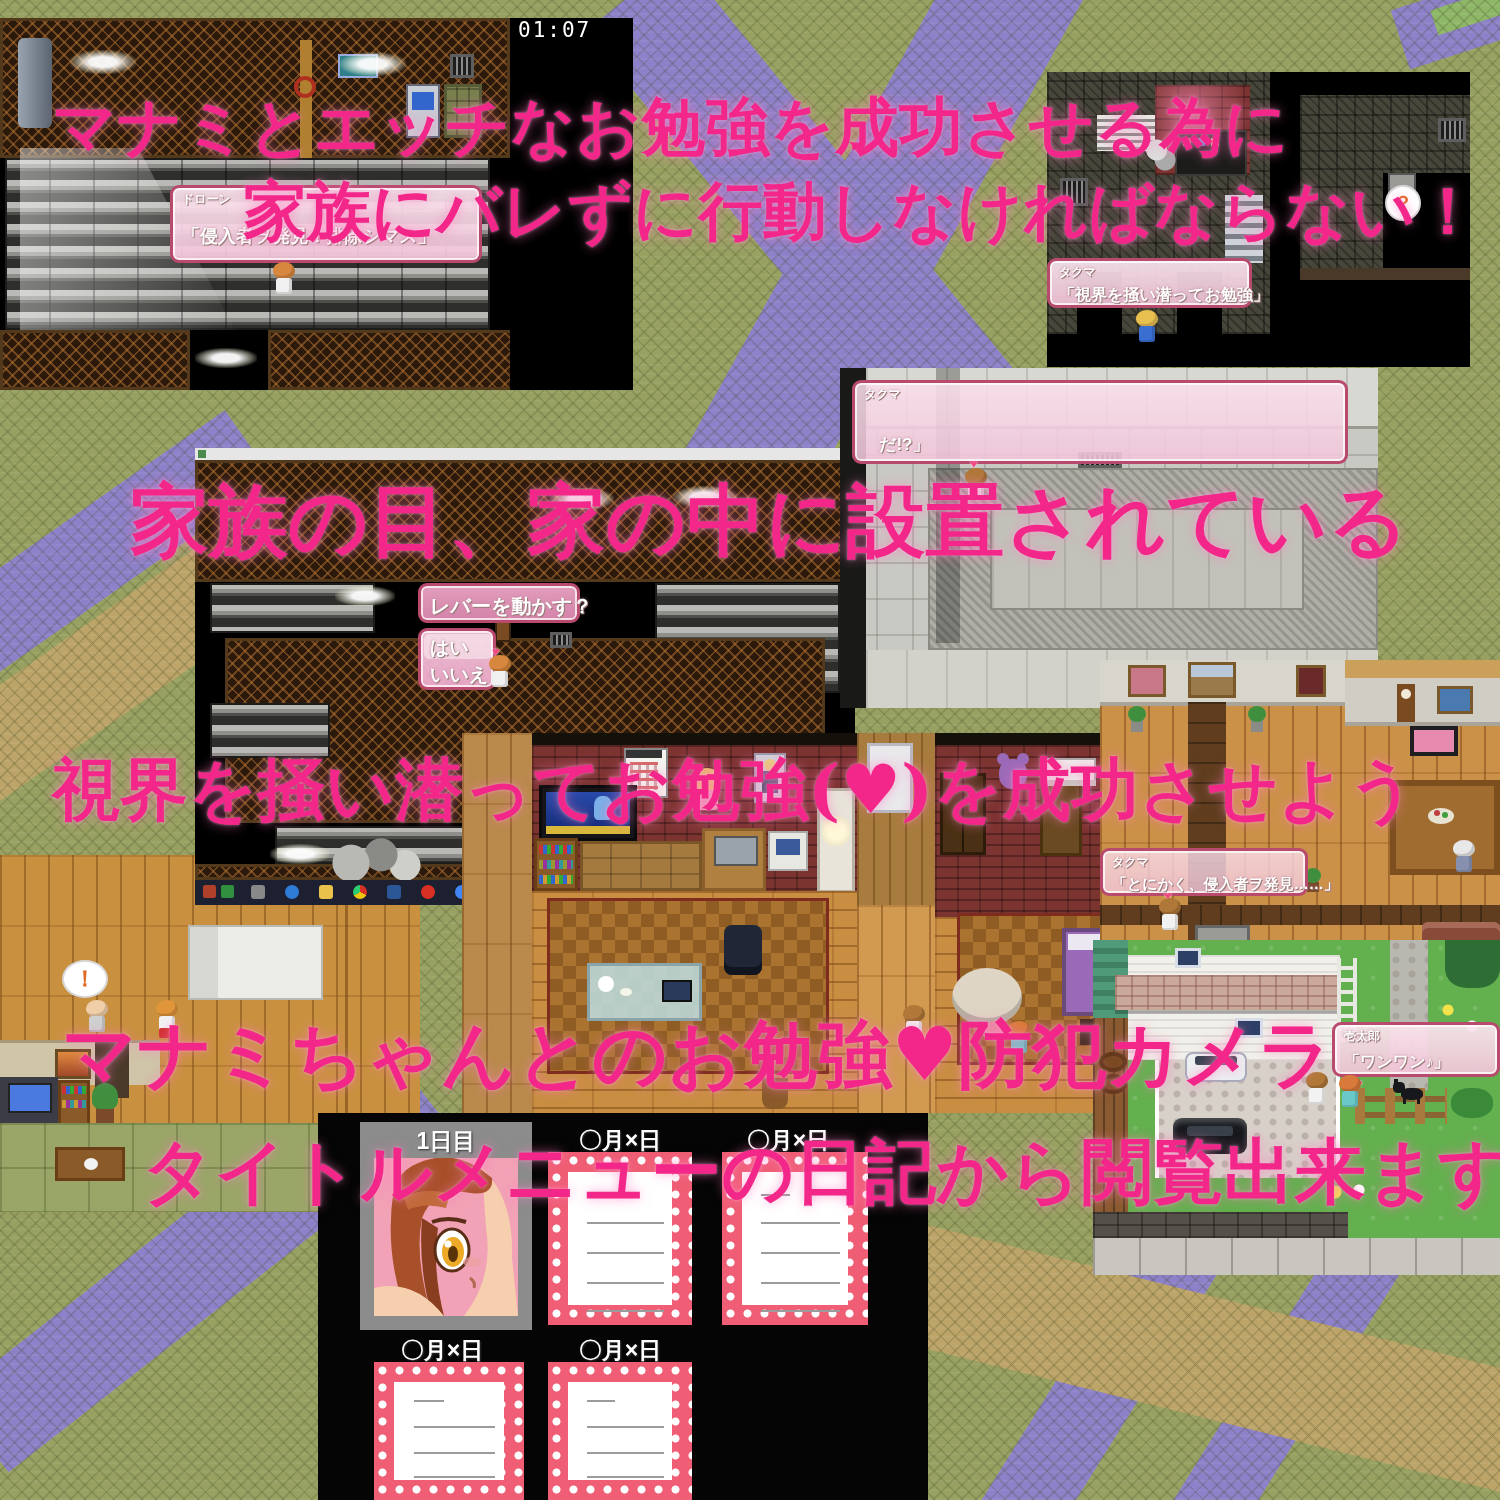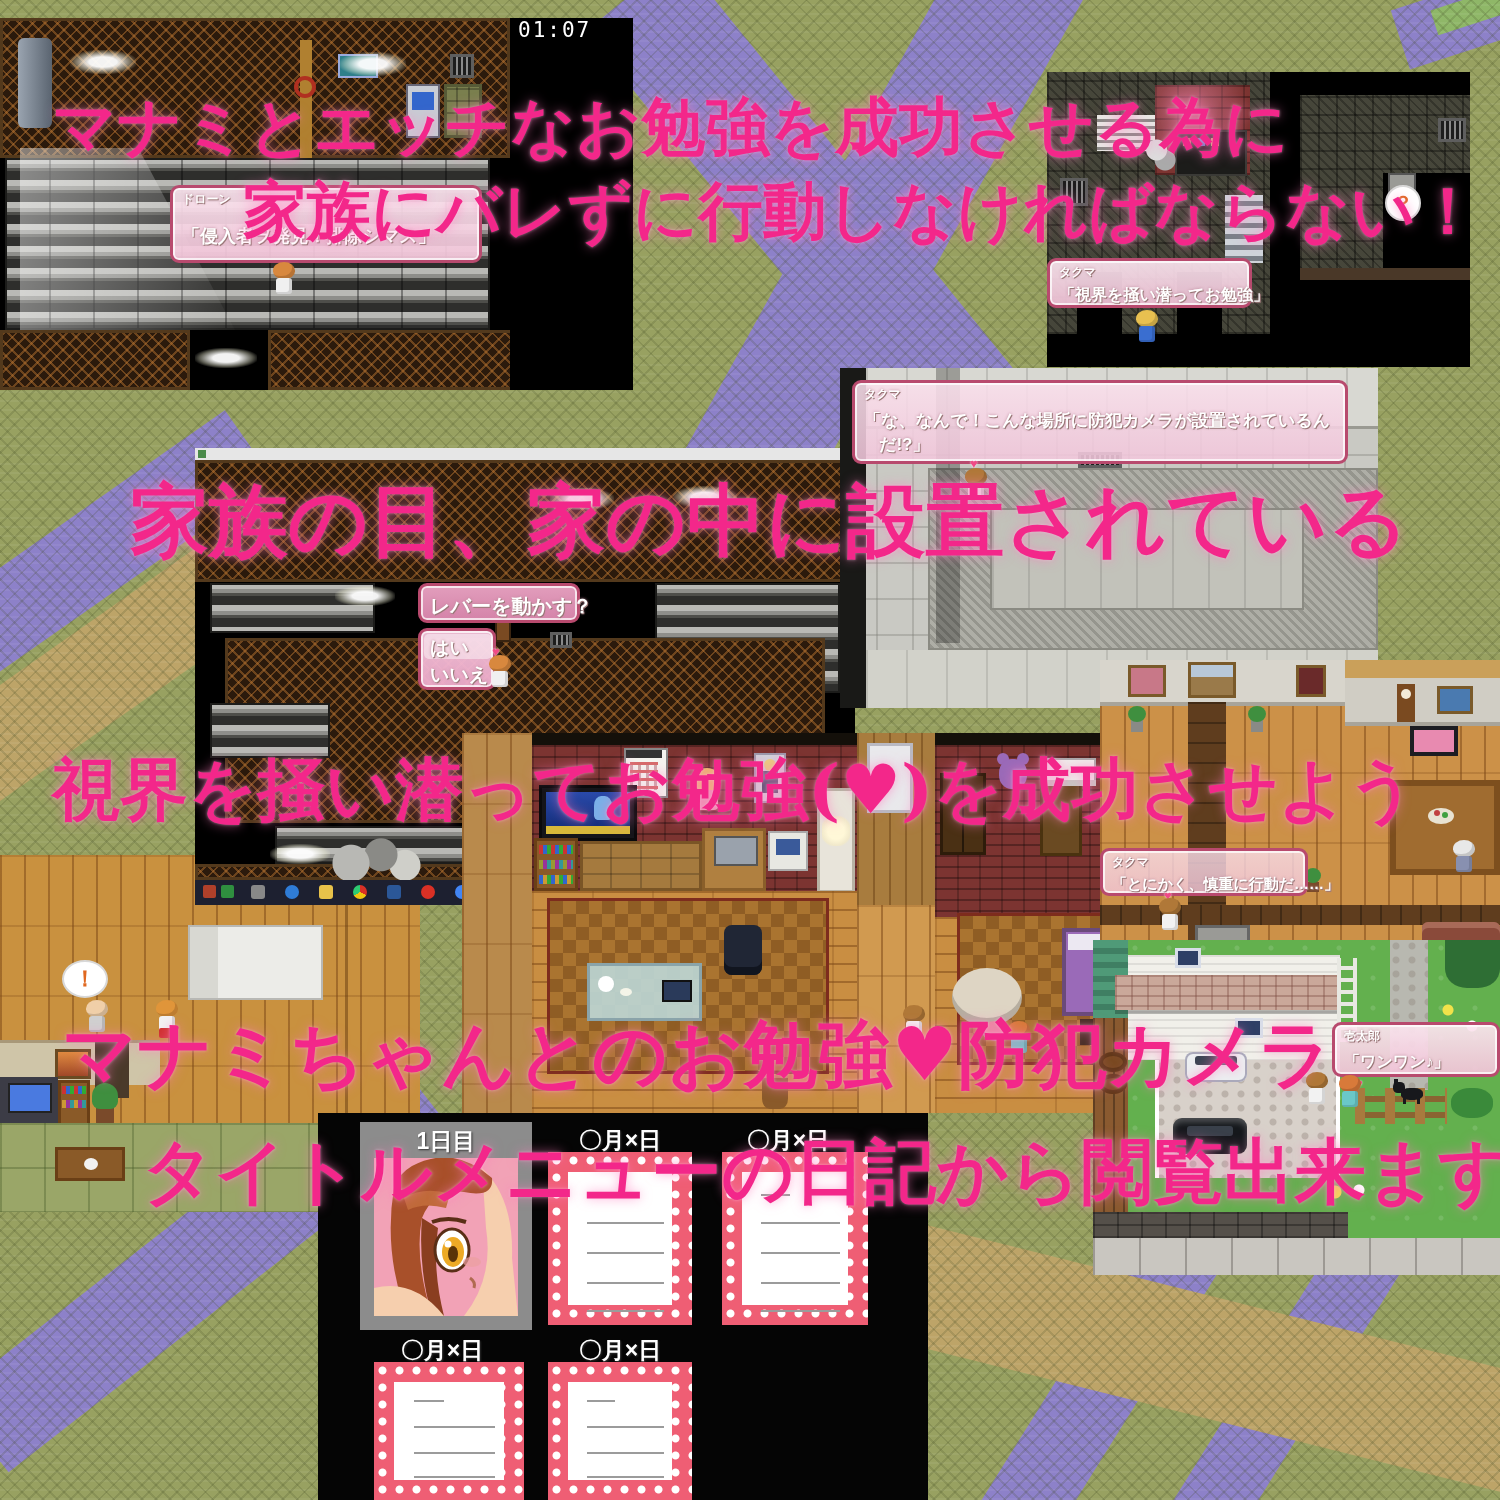--- a/index.html
+++ b/index.html
@@ -244,21 +244,20 @@
   <div class="screen rooftile" style="left:840px;top:368px;width:538px;height:340px;z-index:5;">
     <div class="abs" style="left:0;top:0;width:26px;height:340px;background:#191917;"></div>
     <div class="abs" style="left:26px;top:0;width:512px;height:58px;background:#d8d8d2;border-bottom:3px solid #9a9a92;background-image:repeating-linear-gradient(90deg,rgba(0,0,0,.12) 0 2px,transparent 2px 40px);"></div>
     <div class="hatch abs" style="left:88px;top:100px;width:450px;height:182px;"></div>
     <div class="abs" style="left:150px;top:140px;width:310px;height:98px;background:#c2c2ba;border:2px solid #8a8a82;background-image:repeating-linear-gradient(90deg,rgba(0,0,0,.1) 0 2px,transparent 2px 36px);"></div>
     <div class="grille abs" style="left:238px;top:84px;width:44px;height:16px;"></div>
     <div class="abs" style="left:96px;top:0;width:24px;height:275px;background:rgba(0,0,0,.28);"></div>
     <div class="abs" style="left:26px;top:282px;width:512px;height:58px;background:#d2d2ca;background-image:repeating-linear-gradient(90deg,rgba(0,0,0,.1) 0 2px,transparent 2px 40px);"></div>
     <div class="dlg" style="left:12px;top:12px;width:496px;height:84px;background:linear-gradient(rgba(250,224,236,.88),rgba(242,198,219,.88));">
       <div class="nm">タクマ</div>
-      <div class="tx" style="top:26px;font-size:17px;">「な、なんで！こんな場所に防犯カメラが設置されているん</div>
       <div class="tx" style="top:50px;left:24px;font-size:17px;">だ!?」</div>
     </div>
     <span class="heart" style="left:130px;top:88px;">♥</span>
     <div class="spr" style="left:124px;top:100px;">
       <i style="background:#b07838;"></i>
         <b style="background:#e8e8e8;"></b>
       </div>
   </div>
 
   <div class="screen" style="left:462px;top:733px;width:653px;height:380px;z-index:6;background:#14100a;">
@@ -373,21 +372,21 @@
         <b style="background:#8890b0;"></b>
       </div>
     <div class="abs" style="left:322px;top:262px;width:78px;height:26px;background:#8a4a3a;border-radius:6px;box-shadow:inset 0 6px 0 #a86a58;"></div>
     <div class="abs" style="left:205px;top:208px;width:16px;height:26px;">
       <span class="abs" style="left:2px;top:14px;width:12px;height:10px;background:#7a4a2a;"></span>
       <span class="abs" style="left:0;top:0;width:16px;height:15px;background:#3f8f3f;border-radius:50%;"></span>
       </div>
     <div class="abs" style="left:95px;top:265px;width:55px;height:40px;background:#9a9a96;box-shadow:inset 0 0 0 3px #666;"></div>
     <div class="dlg" style="left:0;top:188px;width:208px;height:48px;background:linear-gradient(rgba(250,222,234,.8),rgba(244,200,220,.8));">
       <div class="nm">タクマ</div>
-      <div class="tx" style="top:24px;font-size:15px;">「とにかく、慎重に行動だ……」</div>
+      <div class="tx" style="top:24px;font-size:15px;">「とにかく、侵入者ヲ発見……」</div>
     </div>
     <span class="heart" style="left:64px;top:228px;">♥</span>
     <div class="spr" style="left:58px;top:238px;">
       <i style="background:#b07838;"></i>
         <b style="background:#f2f2f2;"></b>
       </div>
   </div>
 
   <div class="screen grass" style="left:1093px;top:940px;width:407px;height:335px;z-index:8;">
     <div class="abs" style="left:0;top:0;width:35px;height:78px;background:repeating-linear-gradient(180deg,#4f9a78 0 8px,#3f7f63 8px 14px);"></div>

